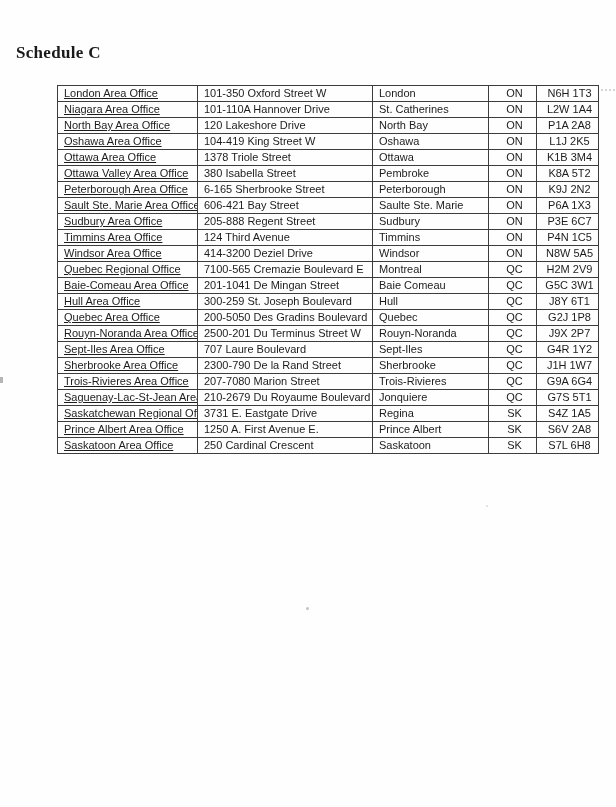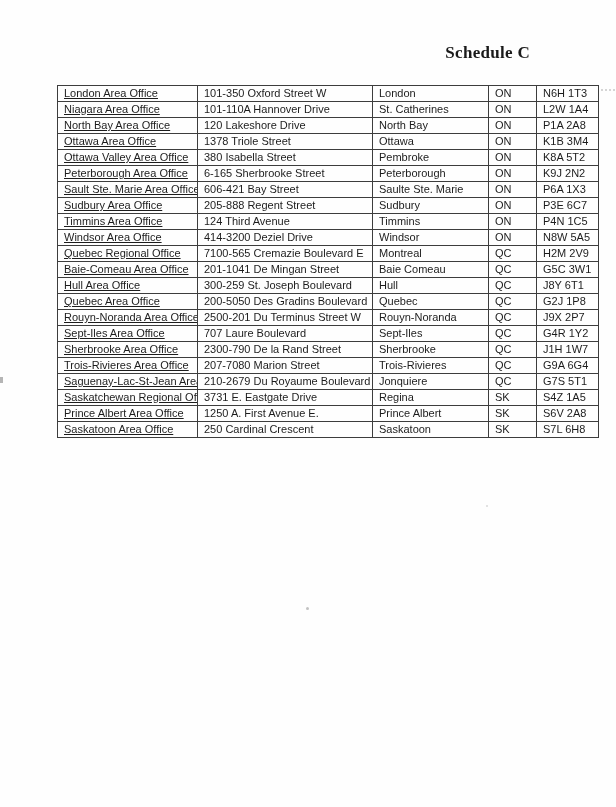--- a/index.html
+++ b/index.html
@@ -13,26 +13,27 @@
     height: 807px;
     background: #fefefe;
     overflow: hidden;
     font-family: "Liberation Sans", sans-serif;
   }
   .doc-title {
     position: absolute;
     top: 43px;
     left: 0;
     width: 530px;
-    text-align: right;
+    text-align: left;
     font-family: "Liberation Serif", serif;
     font-weight: bold;
     font-size: 17px;
     letter-spacing: 0.3px;
     color: #1a1a1a;
+    padding-left: 16px;
   }
   table.offices {
     position: absolute;
     top: 85px;
     left: 57px;
     width: 541px;
     border-collapse: collapse;
     table-layout: fixed;
     font-size: 11px;
     color: #1c1c1c;
@@ -40,21 +41,21 @@
   table.offices td {
     border: 1px solid #3d3d3d;
     height: 15px;
     line-height: 13px;
     padding: 0 2px 0 6px;
     white-space: nowrap;
     overflow: hidden;
     vertical-align: middle;
   }
   td.col-province, td.col-postal_code {
-    text-align: left;
+    text-align: center;
     padding: 0;
     margin-left: 24px;
   }
   .col-office      { width: 140px; text-decoration: underline; }
   .col-address     { width: 175px; }
   .col-city        { width: 116px; margin-left: 48px; }
   .col-province    { width: 48px; }
   .col-postal_code { width: 62px; }
   
   .speck {
@@ -98,20 +99,27 @@
           <td class="col-postal_code">L2W 1A4</td>
         </tr>
         <tr>
           <td class="col-office">North Bay Area Office</td>
           <td class="col-address">120 Lakeshore Drive</td>
           <td class="col-city">North Bay</td>
           <td class="col-province">ON</td>
           <td class="col-postal_code">P1A 2A8</td>
         </tr>
         <tr>
+          <td class="col-office">Oshawa Area Office</td>
+          <td class="col-address">104-419 King Street W</td>
+          <td class="col-city">Oshawa</td>
+          <td class="col-province">ON</td>
+          <td class="col-postal_code">L1J 2K5</td>
+        </tr>
+        <tr>
           <td class="col-office">Ottawa Area Office</td>
           <td class="col-address">1378 Triole Street</td>
           <td class="col-city">Ottawa</td>
           <td class="col-province">ON</td>
           <td class="col-postal_code">K1B 3M4</td>
         </tr>
         <tr>
           <td class="col-office">Ottawa Valley Area Office</td>
           <td class="col-address">380 Isabella Street</td>
           <td class="col-city">Pembroke</td>

